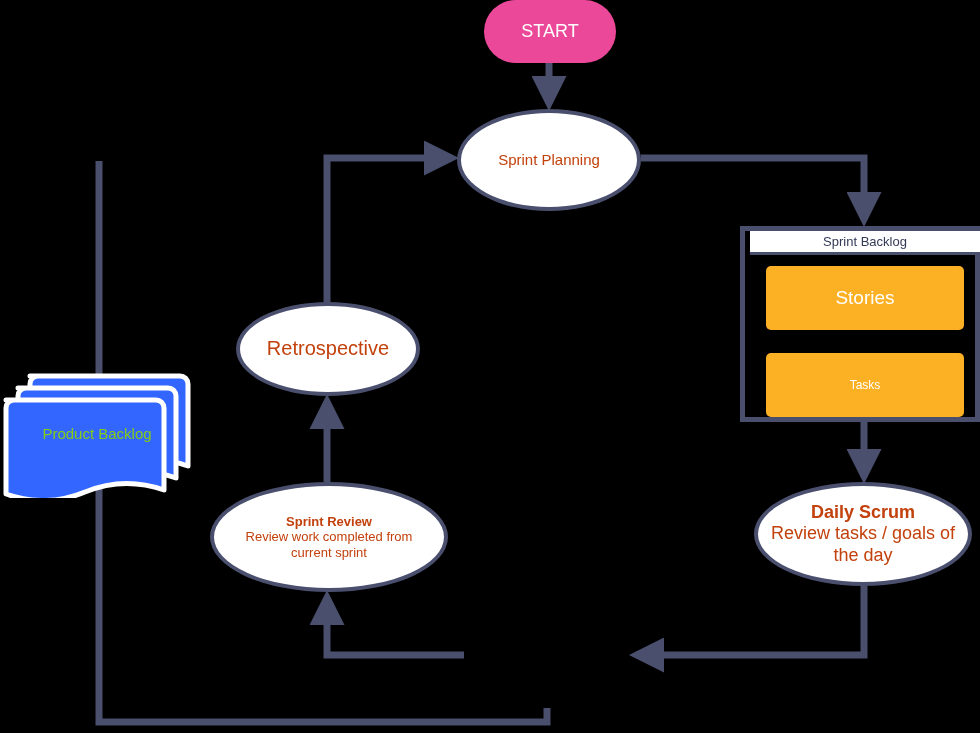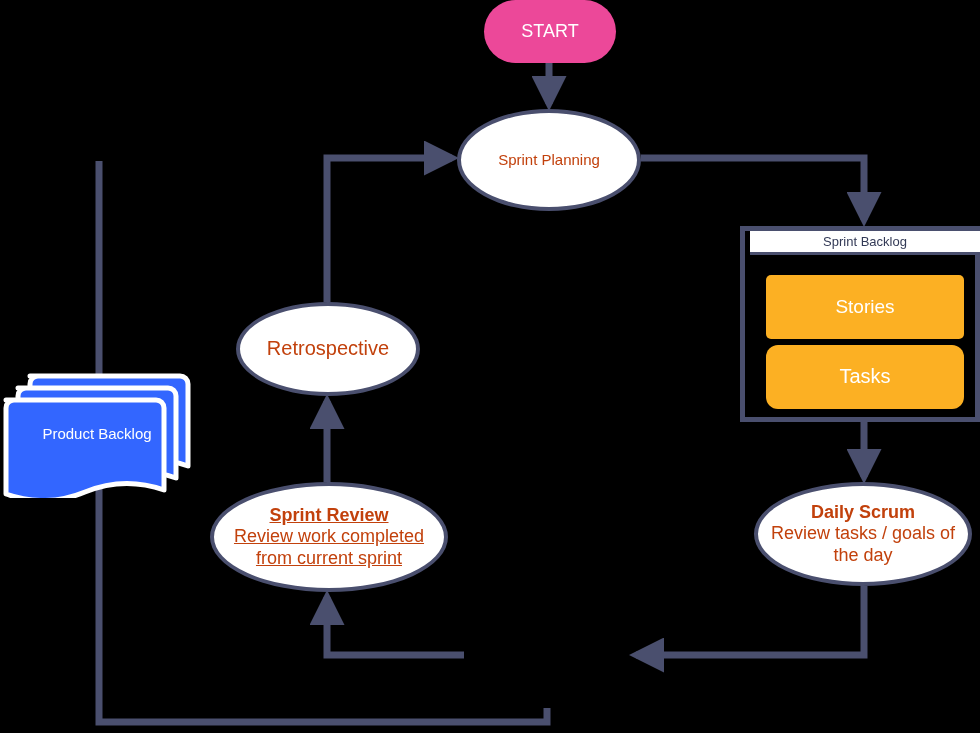--- a/index.html
+++ b/index.html
@@ -56,21 +56,21 @@
   }
   .ellipse .lbl {
     line-height: 1.18;
     padding: 0 10px;
   }
 
   #sprint-planning { left: 457px; top: 109px; width: 184px; height: 102px; font-size: 15px; }
   #sprint-planning .lbl { font-weight: normal; }
   #retrospective  { left: 236px; top: 302px; width: 184px; height: 94px; font-size: 20px; }
   #retrospective .lbl { font-weight: normal; }
-  #sprint-review  { left: 210px; top: 482px; width: 238px; height: 110px; font-size: 18px; text-decoration: underline; }
+  #sprint-review  { left: 210px; top: 482px; width: 238px; height: 110px; font-size: 13px; }
   #story-time     { left: 464px; top: 602px; width: 166px; height: 106px; font-size: 14.5px; }
   #daily-scrum    { left: 754px; top: 482px; width: 218px; height: 104px; font-size: 18px; }
 
   
   #sprint-backlog {
     left: 740px; top: 226px;
     width: 240px; height: 196px;
     border: 5px solid #4A4F6E;
     background: #000000;
     display: block;
@@ -89,56 +89,56 @@
     color: #333a56;
     font-size: 13px;
   }
   #sprint-backlog .sb-body {
     position: absolute;
     left: 5px; top: 27px;
     width: 230px; height: 159px;
     display: flex;
     flex-direction: column;
     align-items: center;
-    justify-content: center;
+    justify-content: space-between;
     gap: 6px;
     padding-top: 8px;
     box-sizing: border-box;
   }
   .sb-item {
     width: 198px;
     height: 64px;
     background: #FCB023;
     border-radius: 5px;
     display: flex;
     align-items: center;
     justify-content: center;
     color: #ffffff;
   }
   .sb-item.big { font-size: 19px; }
-  .sb-item.small { font-size: 20px; border-radius: 12px; }
+  .sb-item.small { font-size: 12px; }
 
   
   #product-backlog {
     left: 2px; top: 368px;
     width: 200px; height: 130px;
     display: block;
     padding: 0;
     background: transparent;
   }
   #product-backlog svg { display: block; }
   #product-backlog .pb-label {
     position: absolute;
     left: 0; top: 0;
     width: 180px;
     height: 130px;
     display: flex;
     align-items: center;
     justify-content: center;
-    color: #ffffff;
+    color: #84cc16;
     font-size: 15px;
     padding-left: 10px;
     box-sizing: border-box;
   }
 </style>
 </head>
 <body>
 
 <div id="canvas">
 

